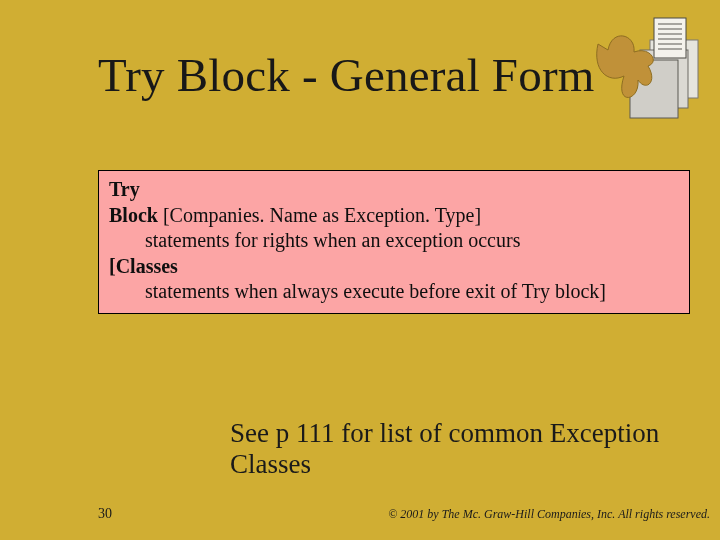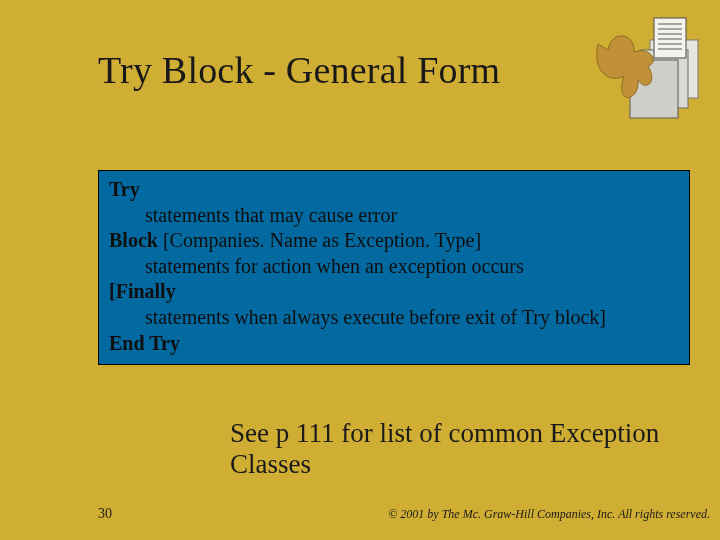--- a/index.html
+++ b/index.html
@@ -37,33 +37,33 @@
     top: 10px;
     right: 10px;
     width: 120px;
     height: 120px;
     opacity: 0.95;
   }
   .title {
     position: absolute;
     left: 58px;
     top: 48px;
-    font-size: 38px;
+    font-size: 47px;
     color: #181818;
     font-weight: 400;
     letter-spacing: 0.2px;
   }
   .code-box {
     position: absolute;
     left: 58px;
     top: 170px;
     width: 592px;
     box-sizing: border-box;
     border: 1px solid #000;
-    background: #0369a1;
+    background: #fca5a5;
     padding: 6px 10px 8px 10px;
     font-size: 20px;
     line-height: 1.28;
     color: #0f0f0f;
   }
   .code-box .indent {
     display: inline-block;
     width: 36px;
   }
   .note {
@@ -113,32 +113,28 @@
         <path d="M 8 34 C 2 60, 18 74, 34 66 C 24 96, 50 92, 48 70 C 56 82, 68 72, 58 56 C 70 52, 60 36, 44 42 C 46 24, 22 18, 18 40 Z" fill="#c0903a" stroke="#8a6a20" stroke-width="1"></path>
       </g>
     </svg>
 
     <div class="title">Try Block - General Form</div>
 
     <div class="code-box">
       <div>
         <b>Try</b>
       </div>
-      <div><span class="indent"></span><span>statements that may cause error</span></div>
       <div>
         <b>Block</b><span> [Companies. Name as Exception. Type]</span>
       </div>
-      <div><span class="indent"></span><span>statements for action when an exception occurs</span></div>
+      <div><span class="indent"></span><span>statements for rights when an exception occurs</span></div>
       <div>
-        <b>[Finally</b>
+        <b>[Classes</b>
       </div>
       <div><span class="indent"></span><span>statements when always execute before exit of Try block]</span></div>
-      <div>
-        <b>End Try</b>
-      </div>
     </div>
 
     <div class="note">See p 111 for list of common Exception Classes</div>
 
     <div class="page-num">30</div>
     <div class="copyright">© 2001 by The Mc. Graw-Hill Companies, Inc. All rights reserved.</div>
   </div>
 </div>
 
 </body></html>

